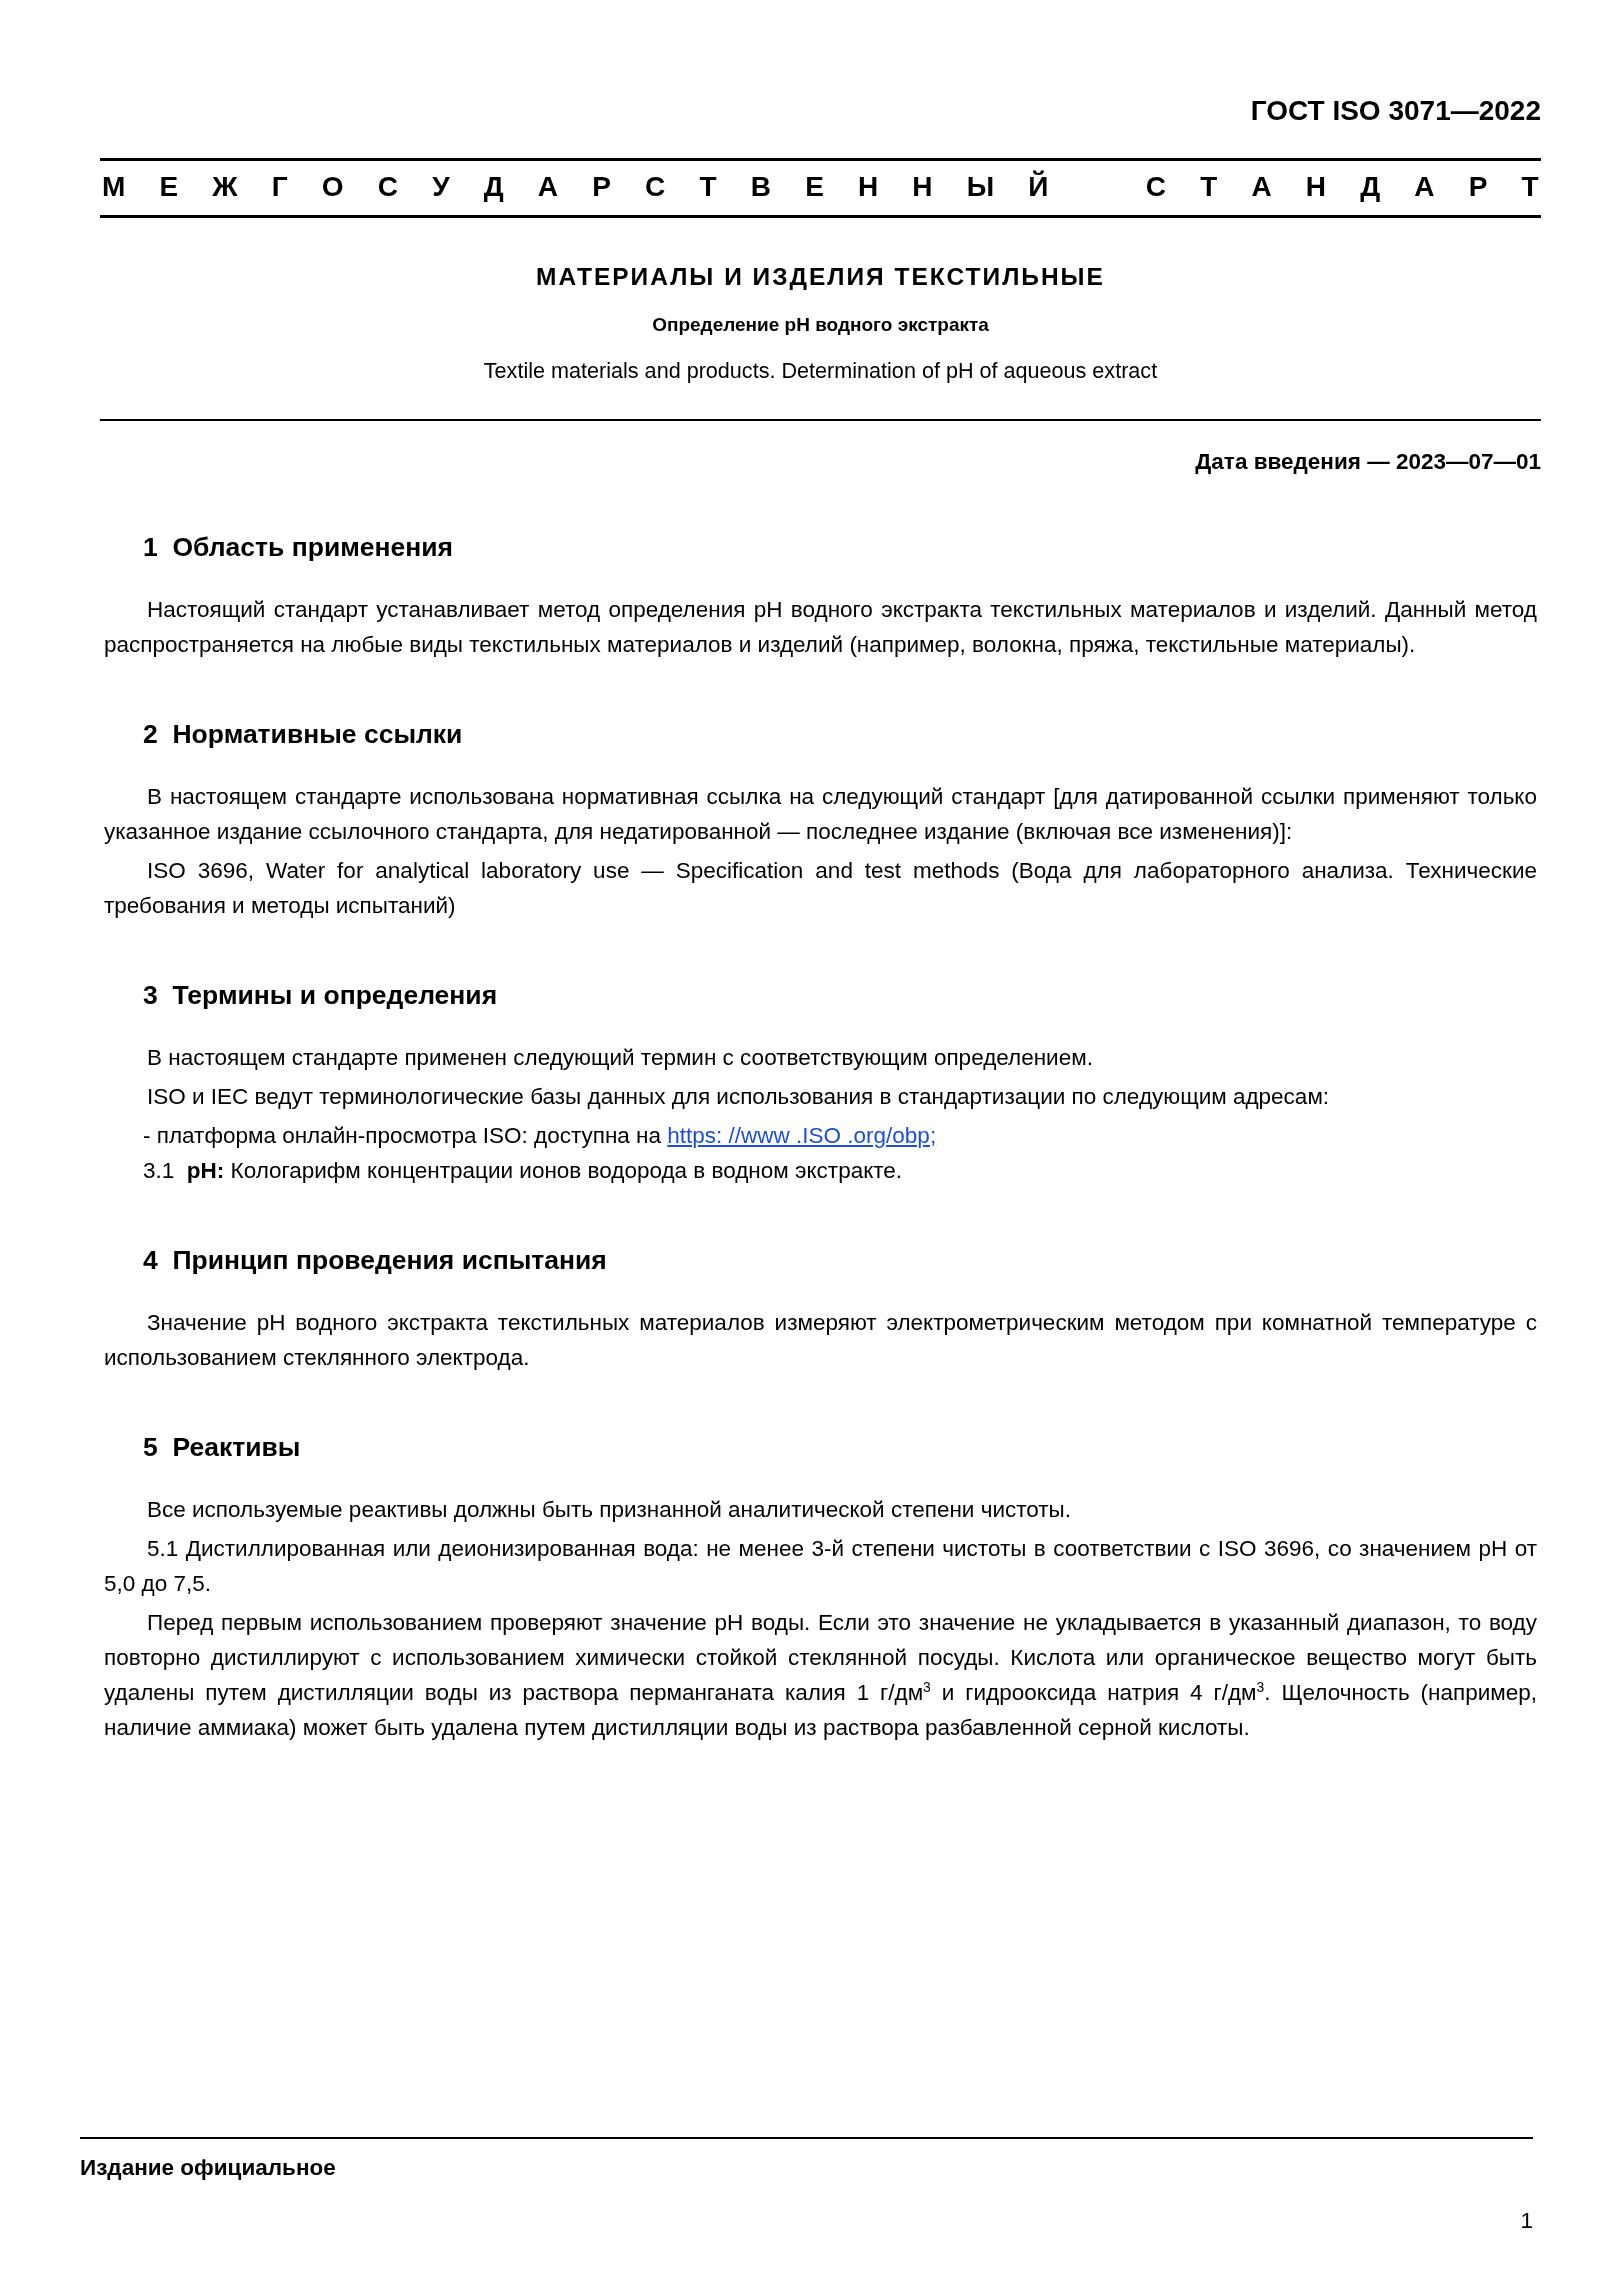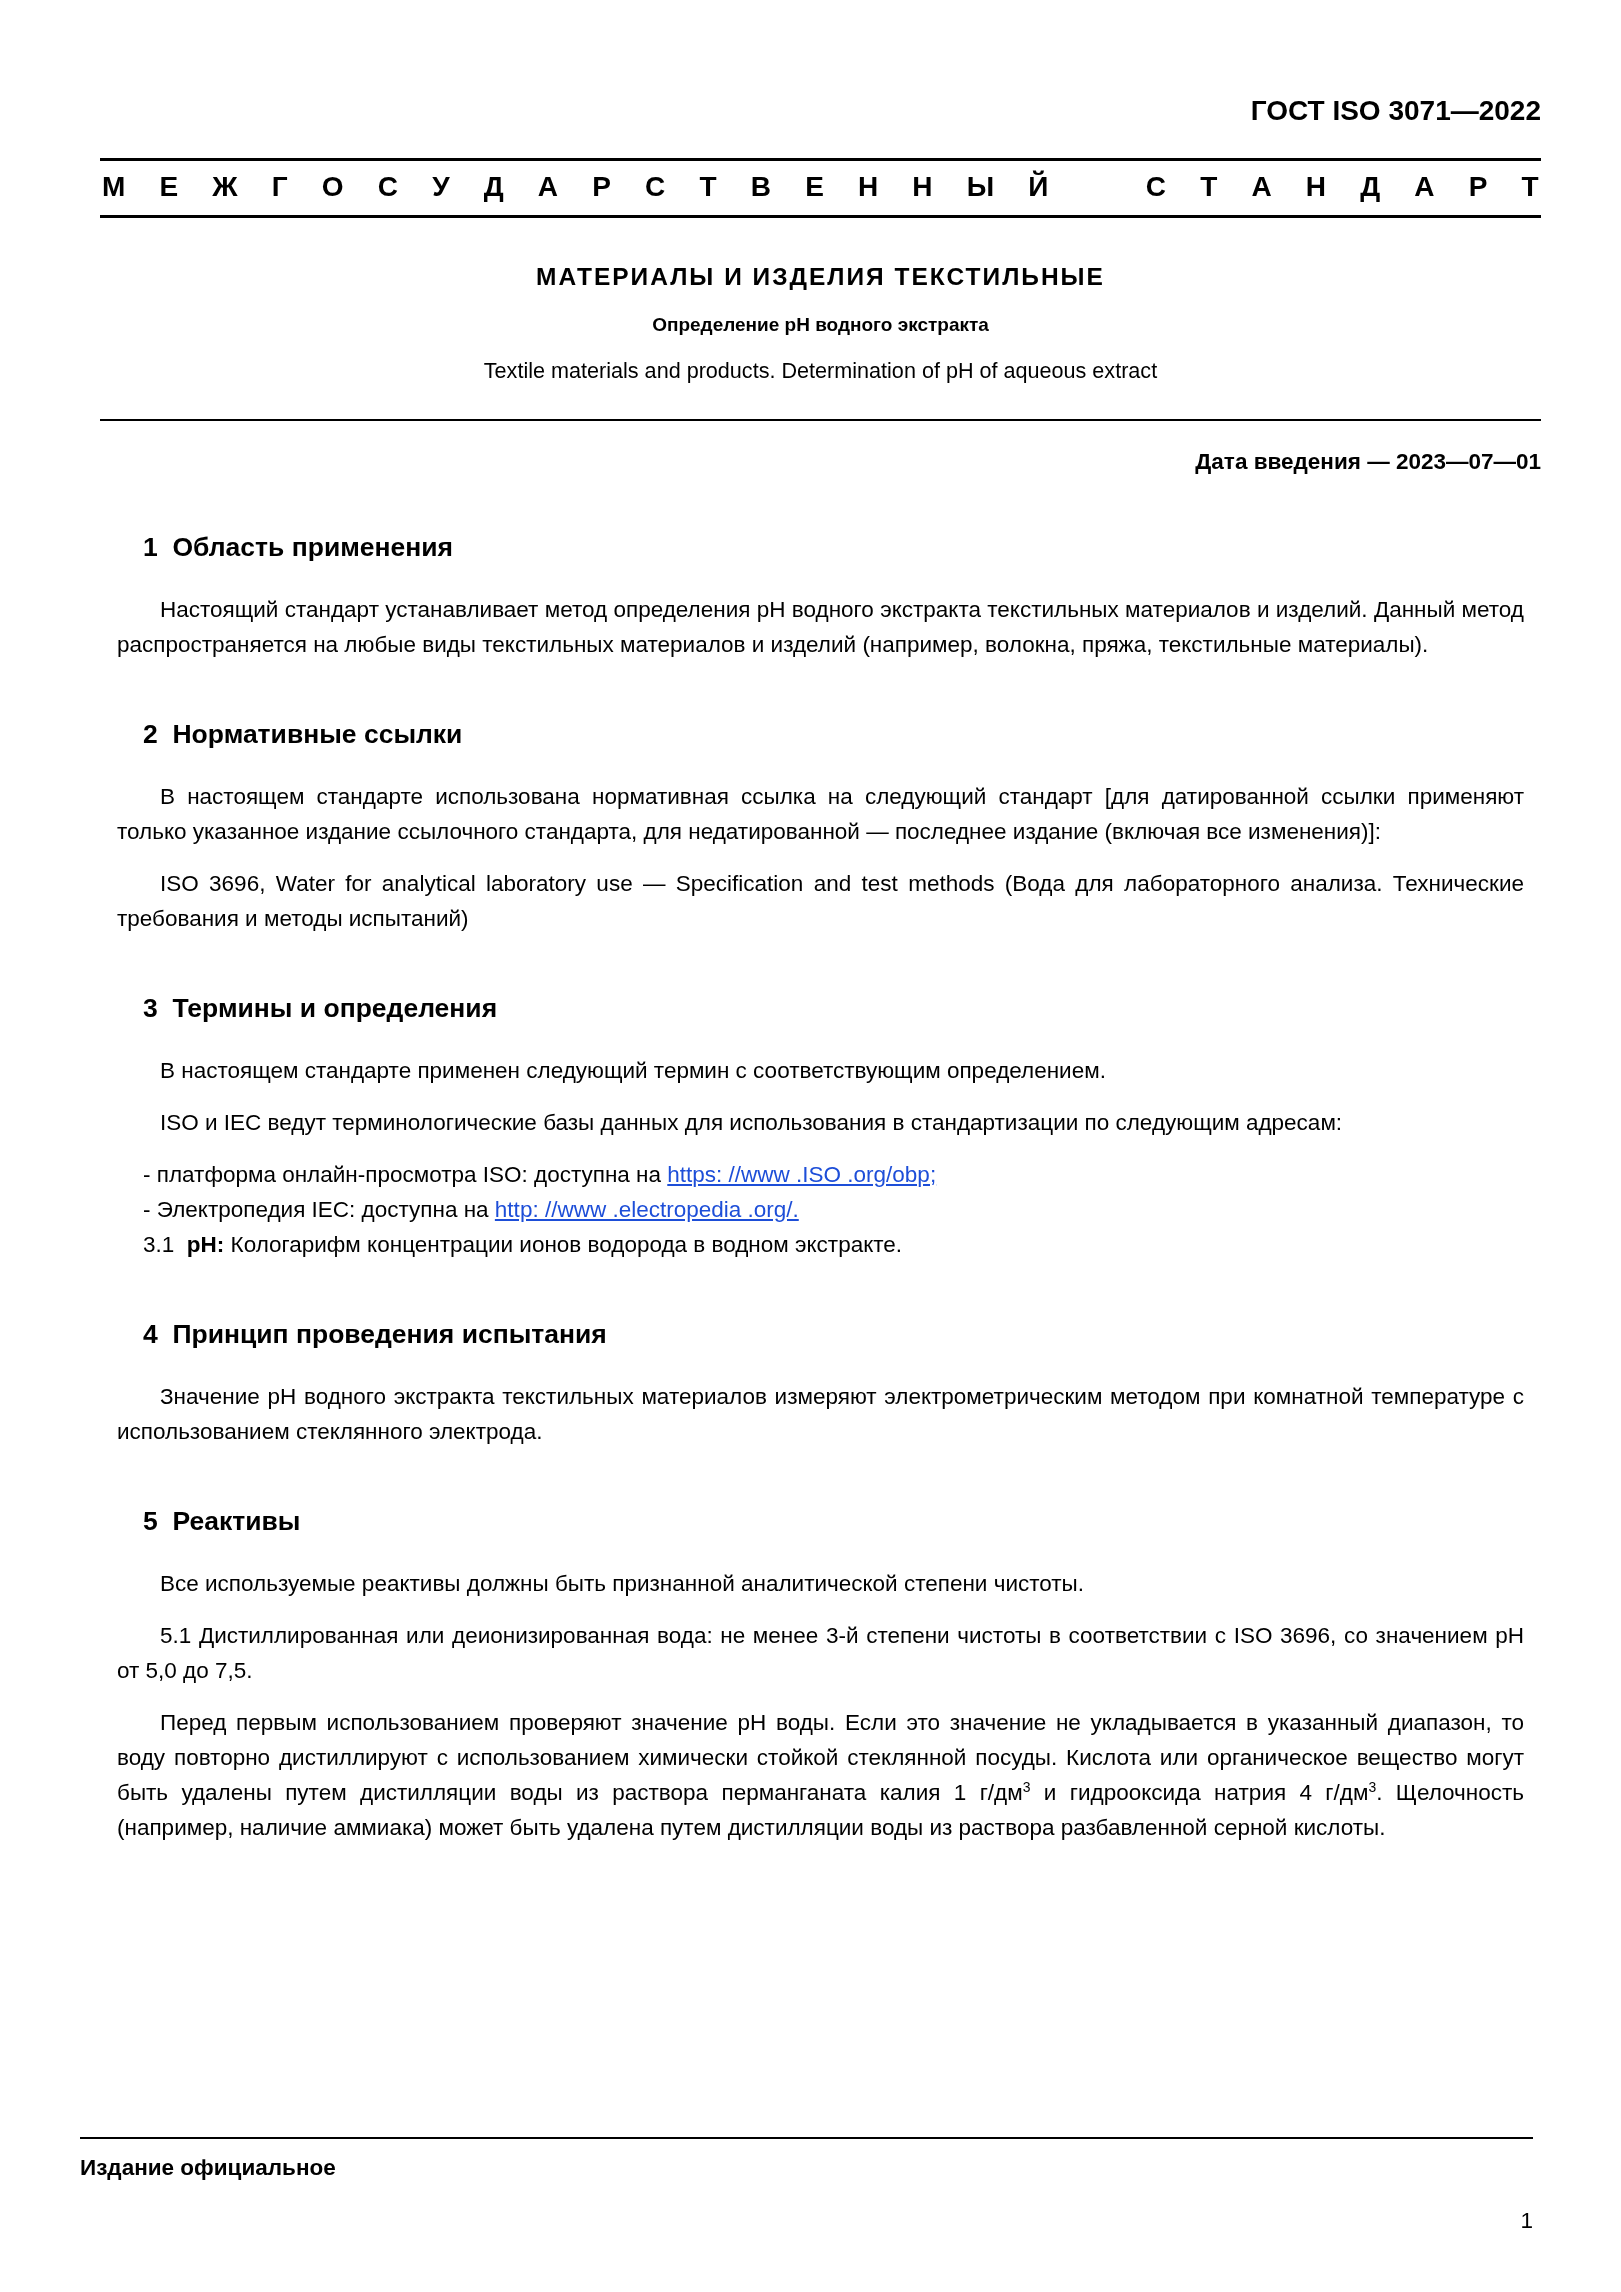--- a/index.html
+++ b/index.html
@@ -68,21 +68,21 @@
     font-size: 22.5px;
   }
   .section-heading {
     font-size: 26.5px;
     font-weight: bold;
     margin: 57px 0 29px 0;
     padding-left: 43px;
     white-space: pre-wrap;
   }
   p.body-par {
-    margin: 17px;
+    margin: 4px;
     font-size: 22.5px;
     line-height: 35px;
     text-align: justify;
     text-indent: 43px;
   }
   p.list-par {
     margin: 0;
     font-size: 22.5px;
     line-height: 35px;
     text-align: left;
@@ -178,21 +178,20 @@
     <div class="section-heading">2  Нормативные ссылки</div>
     <p class="body-par">В настоящем стандарте использована нормативная ссылка на следующий стандарт [для датированной ссылки применяют только указанное издание ссылочного стандарта, для недатированной — последнее издание (включая все изменения)]:</p>
     <p class="body-par">ISO 3696, Water for analytical laboratory use — Specification and test methods (Вода для лабораторного анализа. Технические требования и методы испытаний)</p>
   </div>
 
   <div>
     <div class="section-heading">3  Термины и определения</div>
     <p class="body-par">В настоящем стандарте применен следующий термин с соответствующим определением.</p>
     <p class="body-par">ISO и IEC ведут терминологические базы данных для использования в стандартизации по следующим адресам:</p>
     <p class="list-par"><span>-  платформа онлайн-просмотра ISO: доступна на </span><a class="doc-link" href="#">https: //www .ISO .org/obp;</a></p>
-    <p class="list-par"><span>-  Электропедия IEC: доступна на </span><a class="doc-link" href="#">http: //www .electropedia .org/.</a></p>
     <p class="list-par"><span style="white-space:pre-wrap;">3.1  </span><span class="term-label">pH:</span><span> Кологарифм концентрации ионов водорода в водном экстракте.</span></p>
   </div>
 
   <div>
     <div class="section-heading">4  Принцип проведения испытания</div>
     <p class="body-par">Значение pH водного экстракта текстильных материалов измеряют электрометрическим методом при комнатной температуре с использованием стеклянного электрода.</p>
   </div>
 
   <div>
     <div class="section-heading">5  Реактивы</div>

